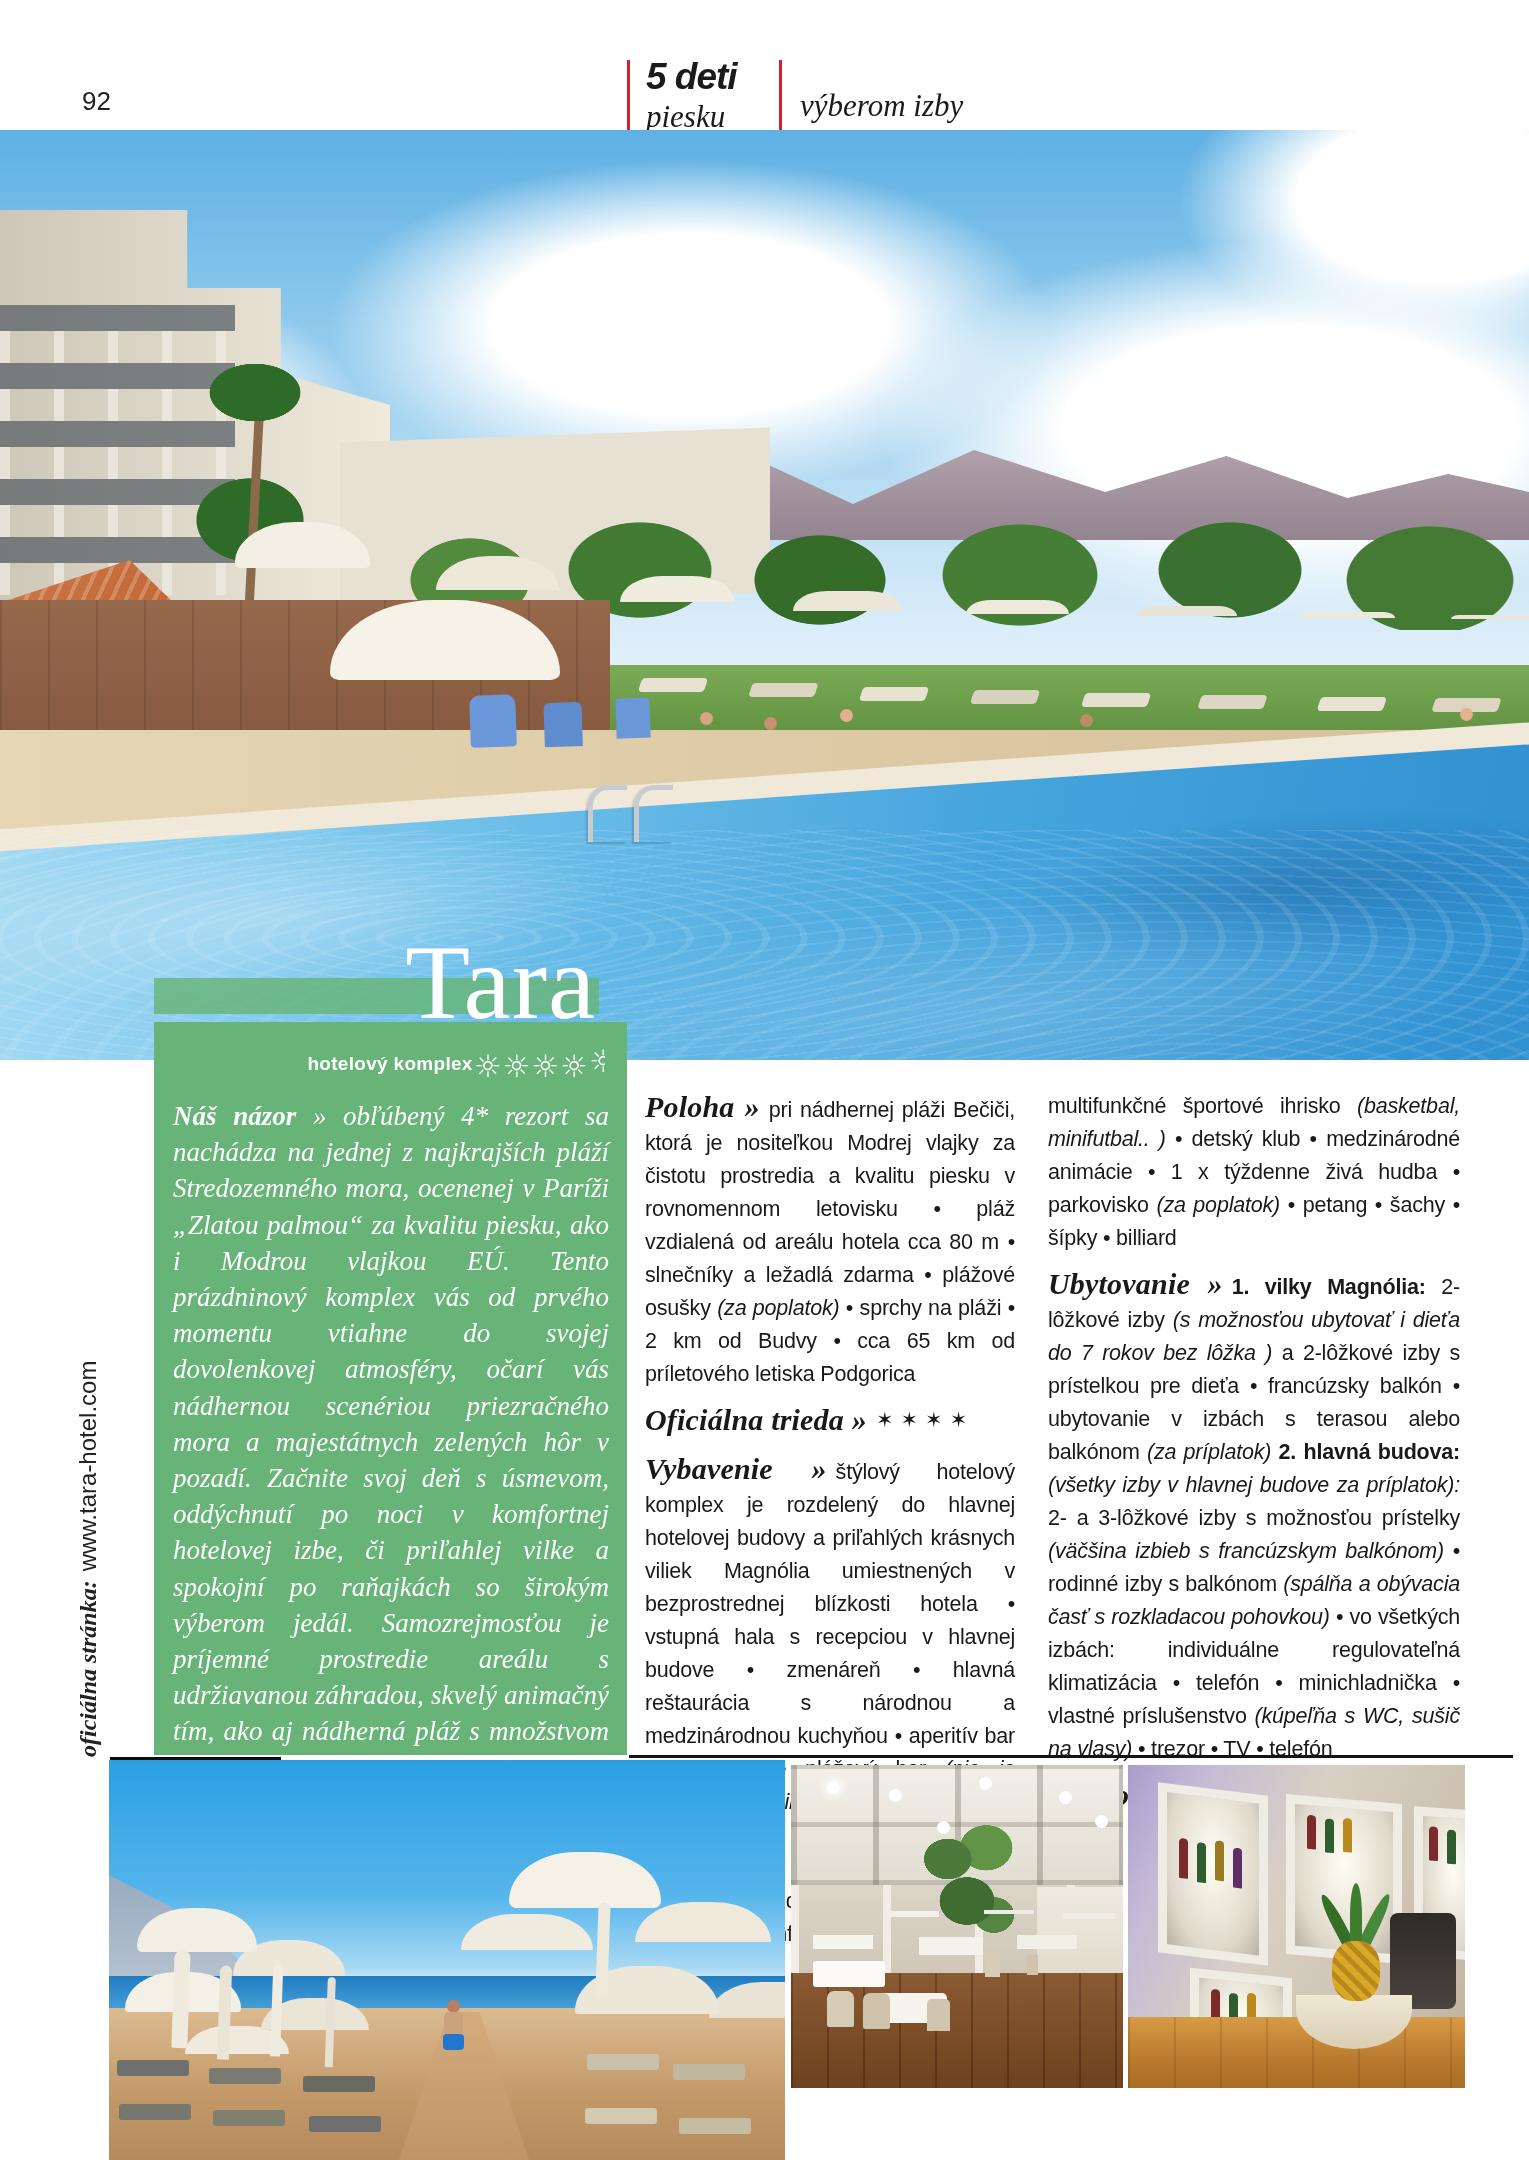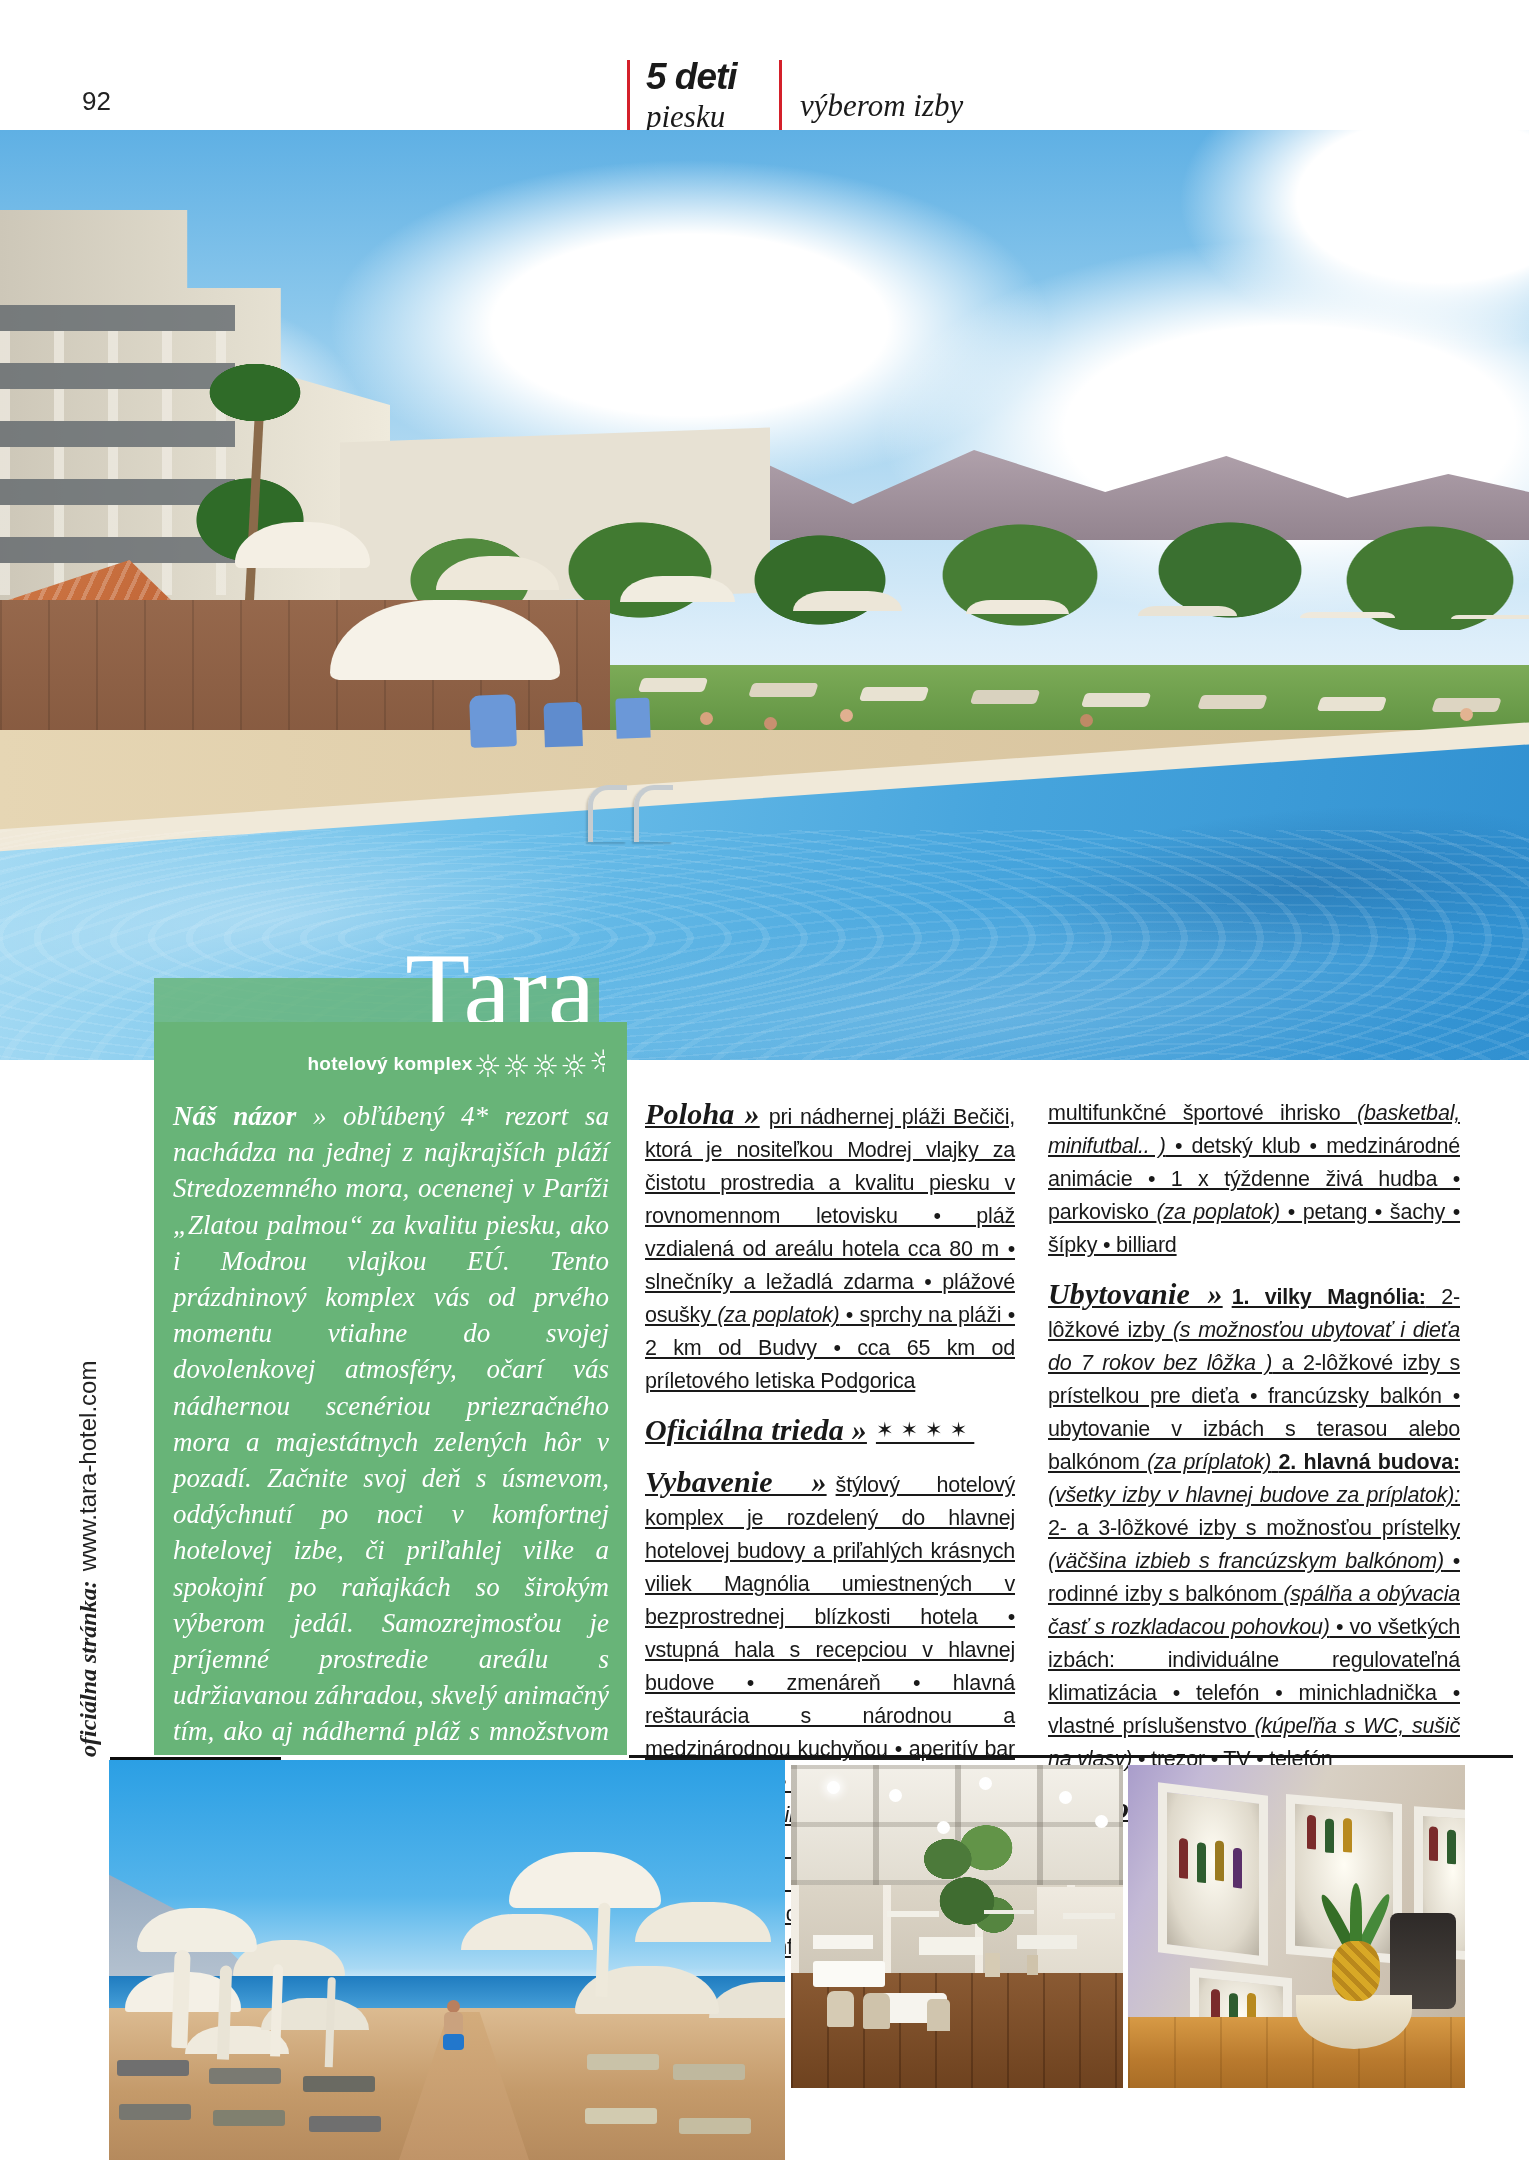--- a/index.html
+++ b/index.html
@@ -83,41 +83,41 @@
       radial-gradient(520px 130px at 40% 80%,rgba(18,80,140,.28) 0%,rgba(0,0,0,0) 70%),
       linear-gradient(100deg,#a5daf3 0%,#6fc0ea 30%,#47a5dd 62%,#2f8fd0 100%);}
   .pool-ripples{left:0;top:700px;width:1529px;height:360px;opacity:.5;background:
     repeating-radial-gradient(ellipse 620px 120px at 30% 30%,rgba(255,255,255,.20) 0 7px,rgba(0,0,0,0) 7px 38px),
     repeating-radial-gradient(ellipse 800px 170px at 78% 70%,rgba(255,255,255,.16) 0 9px,rgba(0,0,0,0) 9px 44px);}
   .pool-rail{left:588px;top:655px;width:34px;height:52px;border:5px solid #c6ccd0;border-bottom:none;
     border-right:none;border-radius:20px 0 0 0;box-shadow:-2px 2px 2px rgba(0,0,0,.15);}
   .pool-rail.r2{left:634px;}
 
   
-  .tara-band{left:154px;top:978px;width:445px;height:44px;background:rgba(104,180,120,.82);}
+  .tara-band{left:154px;top:978px;width:445px;height:36px;background:rgba(104,180,120,.82);}
   .tara-title{position:absolute;right:3px;bottom:-11px;color:#fff;line-height:.78;
     font-family:"Liberation Serif",serif;font-size:106px;letter-spacing:1px;}
   .green-box{left:154px;top:1022px;width:473px;height:733px;background:#68b478;}
   .type-row{position:absolute;right:22px;top:24px;display:flex;align-items:center;color:#fff;}
   .type-label{font-weight:700;font-size:19px;letter-spacing:.3px;margin-right:0;}
   .sun{display:inline-block;font-family:"DejaVu Sans",sans-serif;font-size:31px;line-height:1;margin-left:1px;}
   .sun.half{width:.52em;overflow:hidden;white-space:nowrap;}
   .sun.half span{display:inline-block;}
   .review{position:absolute;left:19px;top:76px;width:436px;margin:0;color:#fff;
     font-family:"Liberation Serif",serif;font-style:italic;font-size:27px;line-height:36.2px;
     text-align:justify;}
   .review .b{font-weight:700;}
 
   
   .site{left:74px;top:1757px;transform:rotate(-90deg);transform-origin:0 0;white-space:nowrap;font-size:24px;color:#222;}
   .site-label{font-family:"Liberation Serif",serif;font-weight:700;font-style:italic;margin-right:9px;}
 
   
   .col{line-height:33px;font-size:21.5px;letter-spacing:-0.2px;color:#191919;}
-  .col p{margin:15px 0 12px;text-align:justify;text-decoration:underline;}
+  .col p{margin:8px 0 12px;text-align:justify;}
   .col .b{font-weight:700;}
   .col .i{font-style:italic;}
   .shead{font-family:"Liberation Serif",serif;font-weight:700;font-style:italic;
     font-size:30px;letter-spacing:.2px;padding-right:9px;white-space:nowrap;}
   .stars{font-family:"DejaVu Sans",sans-serif;font-size:21px;letter-spacing:7px;position:relative;top:-3px;}
   .col-mid{left:645px;top:1082px;width:370px;}
   .col-right{left:1048px;top:1082px;width:412px;}
 
   
   .rule{left:629px;top:1755px;width:884px;height:3px;background:#141414;}

